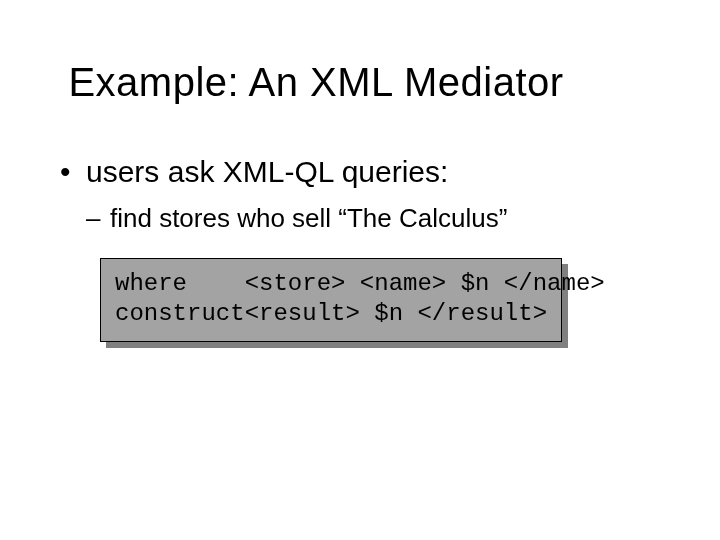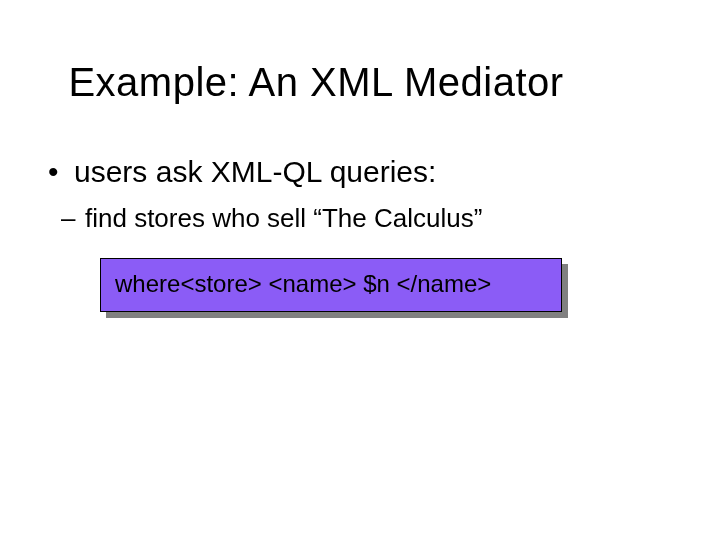--- a/index.html
+++ b/index.html
@@ -20,30 +20,30 @@
   .title {
     text-align: center;
     font-size: 40px;
     font-weight: normal;
     margin-top: 20px;
     margin-bottom: 50px;
     letter-spacing: 0.5px;
   }
   .bullet1 {
     font-size: 30px;
-    margin-left: 8px;
+    margin-left: 20px;
     margin-bottom: 14px;
   }
   .bullet1 .dot {
     display: inline-block;
     width: 26px;
   }
   .bullet2 {
     font-size: 26px;
-    margin-left: 21px;
+    margin-left: 46px;
     margin-bottom: 24px;
   }
   .bullet2 .dash {
     display: inline-block;
     width: 24px;
   }
   .codebox-wrap {
     margin-left: 60px;
     margin-right: 30px;
     position: relative;
@@ -51,24 +51,24 @@
   .shadow {
     position: absolute;
     top: 6px;
     left: 6px;
     right: -6px;
     bottom: -6px;
     background: #808080;
   }
   .codebox {
     position: relative;
-    background: #8b5cf6;
+    background: #a3a3a3;
     border: 1.5px solid #000000;
     padding: 10px 14px 12px 14px;
-    font-family: Liberation Sans, sans-serif;
+    font-family: Liberation Mono, monospace;
     font-size: 24px;
     line-height: 1.25;
   }
   .codebox table {
     border-collapse: collapse;
   }
   .codebox td {
     vertical-align: top;
     padding: 0;
     white-space: pre;
@@ -94,18 +94,22 @@
 
   <div class="codebox-wrap">
     <div class="shadow"></div>
     <div class="codebox">
       <table>
         <tbody>
             <tr>
           <td class="kw">where</td>
           <td>&lt;store&gt; &lt;name&gt; $n &lt;/name&gt;</td>
         </tr>
+        <tr>
+          <td class="kw">construct</td>
+          <td>&lt;result&gt; $n &lt;/result&gt;</td>
+        </tr>
       </tbody>
         </table>
     </div>
   </div>
 
 </div>
 
 </body></html>

